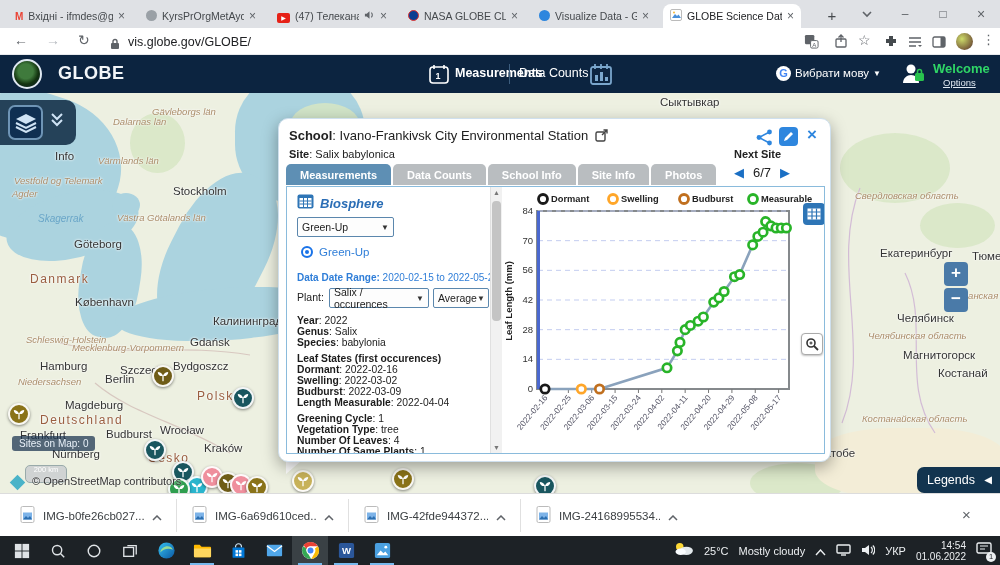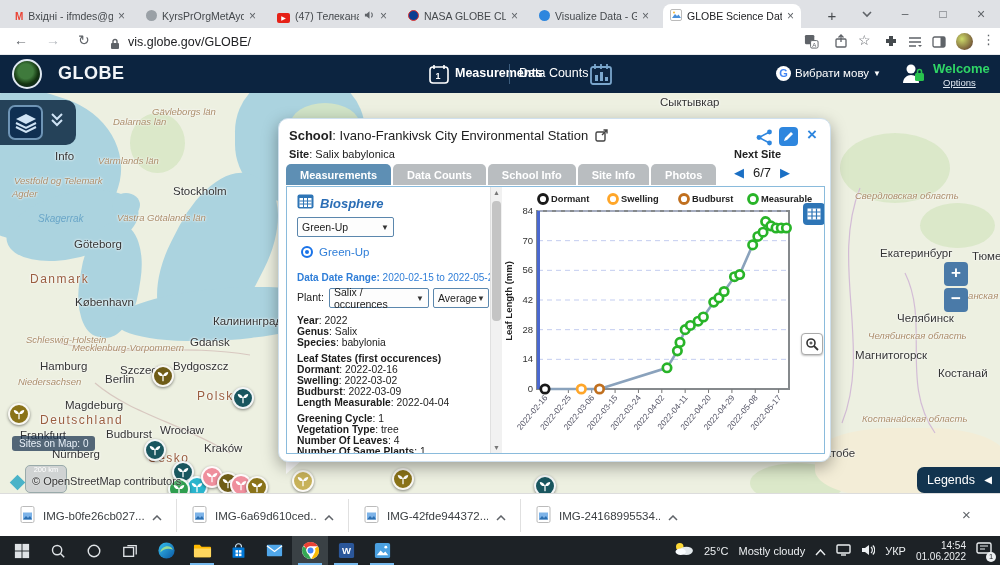--- a/index.html
+++ b/index.html
@@ -63,21 +63,21 @@
   .ml-water{font-size:10px;color:#6aa6c8;font-style:italic;text-shadow:none;}
   .marker{position:absolute;width:22px;height:22px;border-radius:50%;border:2px solid rgba(255,255,255,.95);
           display:flex;align-items:center;justify-content:center;box-shadow:0 1px 3px rgba(0,0,0,.45);}
   .layers-panel{position:absolute;left:0;top:7px;width:76px;height:45px;background:rgba(13,40,66,.85);
                 border-radius:0 10px 10px 0;z-index:3;}
   .layers-btn{position:absolute;left:8px;top:5px;width:35px;height:35px;background:#0f2f52;border:2px solid #6e94b5;
               border-radius:7px;display:flex;align-items:center;justify-content:center;}
   .layers-chev{position:absolute;left:50px;top:12px;}
   .sites-badge{position:absolute;left:12px;top:343px;padding:2px 7px;background:rgba(23,48,78,.72);color:#e8f0f8;
                font-size:10px;border-radius:3px;z-index:2;}
-  .scalebar{position:absolute;left:25px;top:372px;width:42px;height:28px;background:rgba(200,204,208,.8);
+  .scalebar{position:absolute;left:25px;top:372px;width:42px;height:18px;background:rgba(200,204,208,.8);
             border:1px solid #9aa;border-radius:5px;font-size:7.5px;color:#fff;text-align:center;line-height:8px;}
   .osm-attrib{position:absolute;left:32px;top:382px;font-size:11px;color:#333;text-shadow:0 0 2px #fff;}
   .osm-diamond{position:absolute;left:12px;top:384px;width:11px;height:11px;background:#4ab3c8;transform:rotate(45deg);}
   .zoombtn{position:absolute;left:944px;width:24px;height:24px;background:#4a7aa8;color:#fff;border-radius:4px;
            font-size:17px;font-weight:bold;text-align:center;line-height:22px;z-index:3;}
   .legends-btn{position:absolute;left:917px;top:374px;width:83px;height:26px;background:#12344f;color:#fff;
                border-radius:7px 0 0 7px;font-size:12.5px;line-height:26px;text-align:left;padding-left:10px;z-index:3;}
   .legends-btn .tri{float:right;margin:0 8px 0 0;font-size:10px;}
   .borderline{position:absolute;left:0;top:0;pointer-events:none;}
 
@@ -320,21 +320,21 @@
         <span class="ml ml-city" style="left: 106px; top: 335px;">Budburst</span>
         <span class="ml ml-city" style="left: 160px; top: 331px;">Wrocław</span>
         <span class="ml ml-city" style="left: 20px; top: 336px;">Frankfurt</span>
         <span class="ml ml-city" style="left: 204px; top: 349px;">Kraków</span>
         <span class="ml ml-city" style="left: 52px; top: 355px;">Nürnberg</span>
         <span class="ml ml-country" style="left: 148px; top: 358px;">Česko</span>
         <span class="ml ml-city" style="left: 660px; top: 3px;">Сыктывкар</span>
         <span class="ml ml-city" style="left: 880px; top: 154px;">Екатеринбург</span>
         <span class="ml ml-city" style="left: 972px; top: 157px;">Тюмень</span>
         <span class="ml ml-city" style="left: 897px; top: 219px;">Челябинск</span>
-        <span class="ml ml-city" style="left: 855px; top: 256px;">Магнитогорск</span>
+        <span class="ml ml-city" style="left: 855px; top: 256px; padding-left: 48px;">Магнитогорск</span>
         <span class="ml ml-city" style="left: 938px; top: 274px;">Костанай</span>
         <span class="ml ml-city" style="left: 818px; top: 354px;">Актобе</span>
         <span class="ml ml-region" style="left: 152px; top: 13px;">Gävleborgs län</span>
         <span class="ml ml-region" style="left: 113px; top: 23px;">Dalarnas län</span>
         <span class="ml ml-region" style="left: 98px; top: 62px;">Värmlands län</span>
         <span class="ml ml-region" style="left: 14px; top: 82px;">Vestfold og Telemark</span>
         <span class="ml ml-region" style="left: 12px; top: 95px;">Agder</span>
         <span class="ml ml-water" style="left: 38px; top: 120px;">Skagerrak</span>
         <span class="ml ml-region" style="left: 76px; top: 119px; margin-left: 41px;">Västra Götalands län</span>
         <span class="ml ml-region" style="left: 26px; top: 241px;">Schleswig-Holstein</span>

